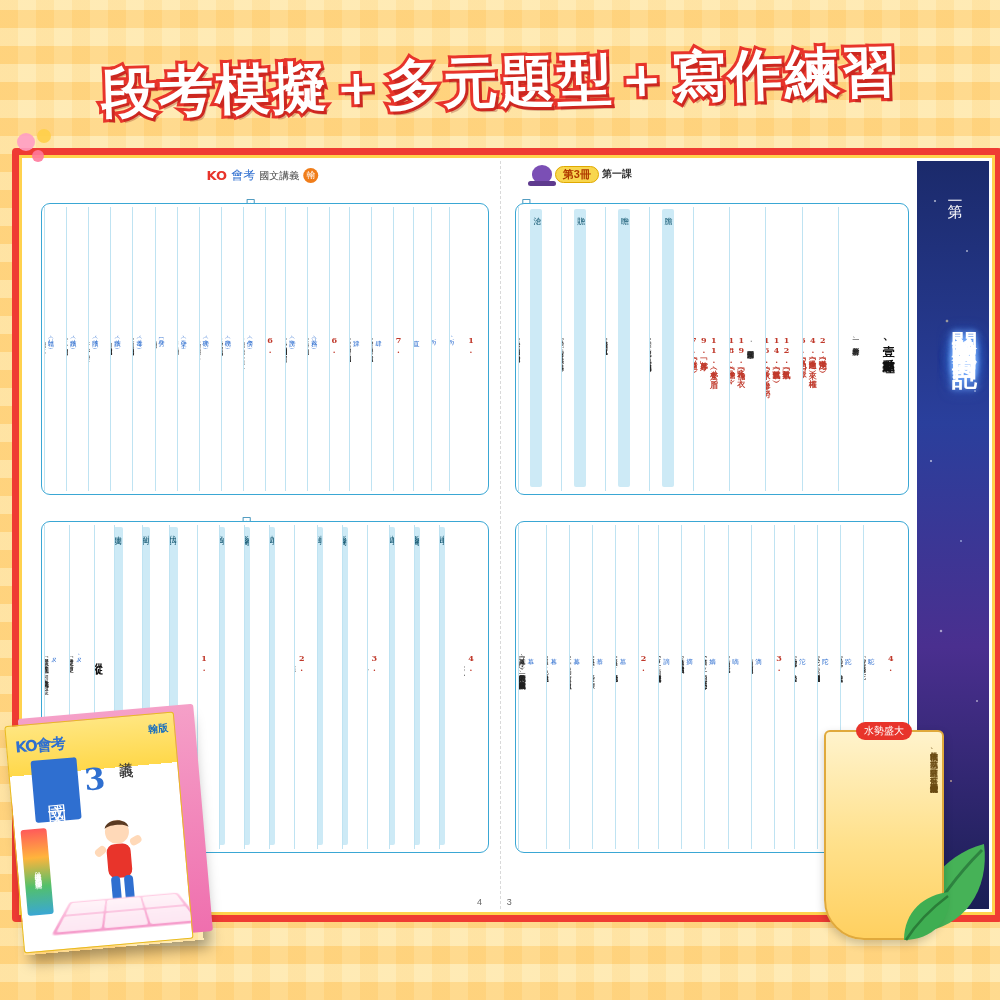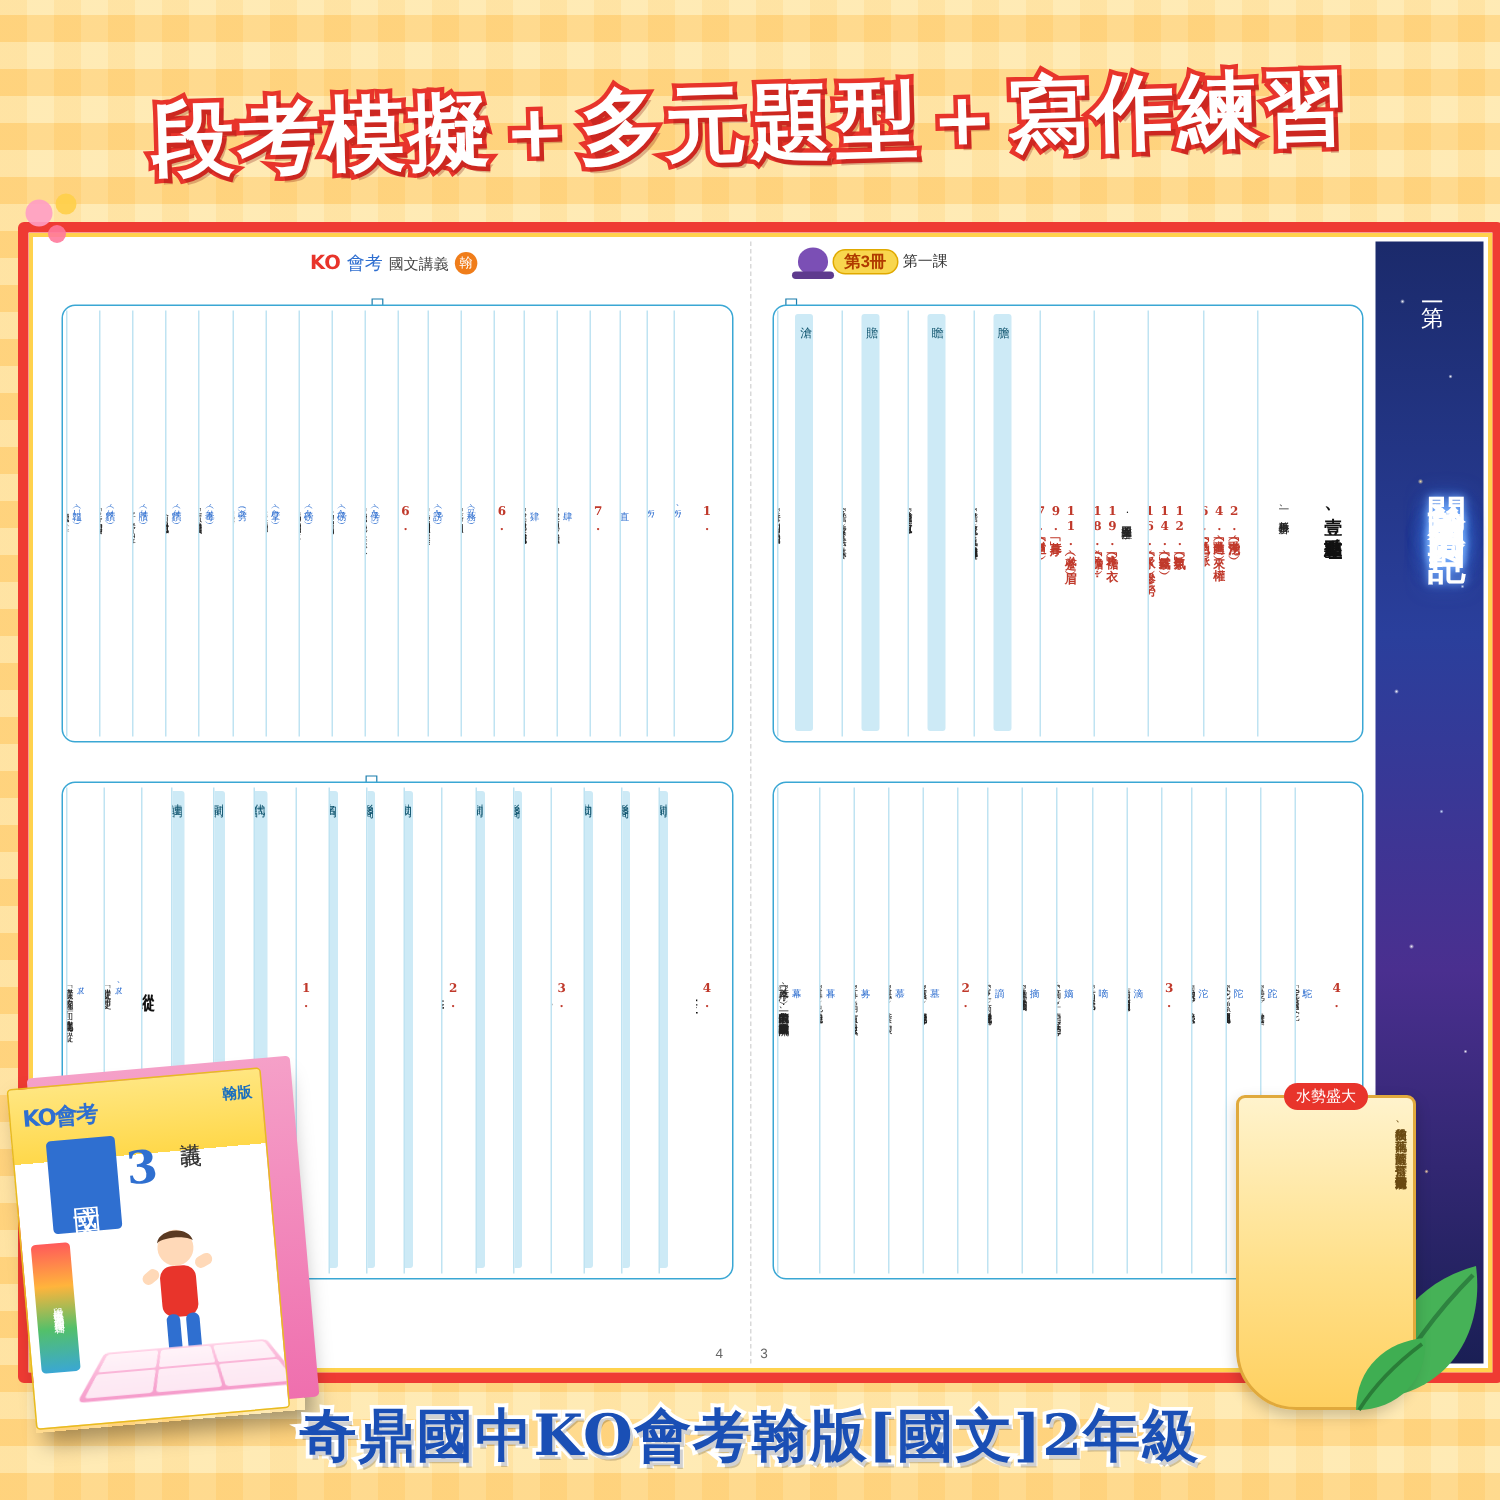--- a/index.html
+++ b/index.html
@@ -100,21 +100,21 @@
     width:20px;height:18px;border-radius:50% 50% 45% 45%;
     background:#7b4fb5;position:relative;
   }
   .lesson-tag .hat:after{
     content:"";position:absolute;left:-4px;bottom:-3px;width:28px;height:5px;border-radius:3px;background:#5e3a8e;
   }
   .lesson-tag .num{
     background:#f8d64e;border:1px solid #e0a900;border-radius:10px;
     font-size:11px;padding:0 7px;color:#b03a00;font-weight:bold;white-space:nowrap;
   }
-  .lesson-tag .name{font-size:10px;color:#333;}
+  .lesson-tag .name{font-size:10px;color:#333;font-weight:bold;}
 
   
   .box{
     position:absolute;border:1.6px solid #3aa7d4;border-radius:9px;
     background:#ffffff;overflow:hidden;
   }
   .sec-label{
     position:absolute;writing-mode:vertical-rl;text-orientation:upright;
     font-size:11px;color:#1f7fae;letter-spacing:2px;
   }
@@ -637,23 +637,20 @@
         <i></i>
           <i></i>
           <i></i>
           <i></i>
           <i></i>
           <i></i>
       </div>
     </div>
   </div>
 
-  <div class="bottom-title">
-    <div class="txt">奇鼎國中KO會考翰版[國文]2年級</div>
-  </div>
 
   <svg class="deco-leaf" style="left:906px;bottom:58px;width:90px;height:110px;" viewBox="0 0 90 110">
     <path d="M14 100 C12 60 34 24 78 12 C84 58 58 96 14 100 Z" fill="#46b257"></path>
     <path d="M16 100 C30 72 52 42 76 18" stroke="#2e8340" stroke-width="3" fill="none"></path>
   </svg>
   <svg class="deco-leaf" style="left:4px;top:120px;width:70px;height:70px;opacity:.9;" viewBox="0 0 70 70">
     <circle cx="22" cy="22" r="9" fill="#ff9ec4"></circle>
     <circle cx="40" cy="16" r="7" fill="#ffd04a"></circle>
     <circle cx="34" cy="36" r="6" fill="#ff7a9c"></circle>
   </svg>

